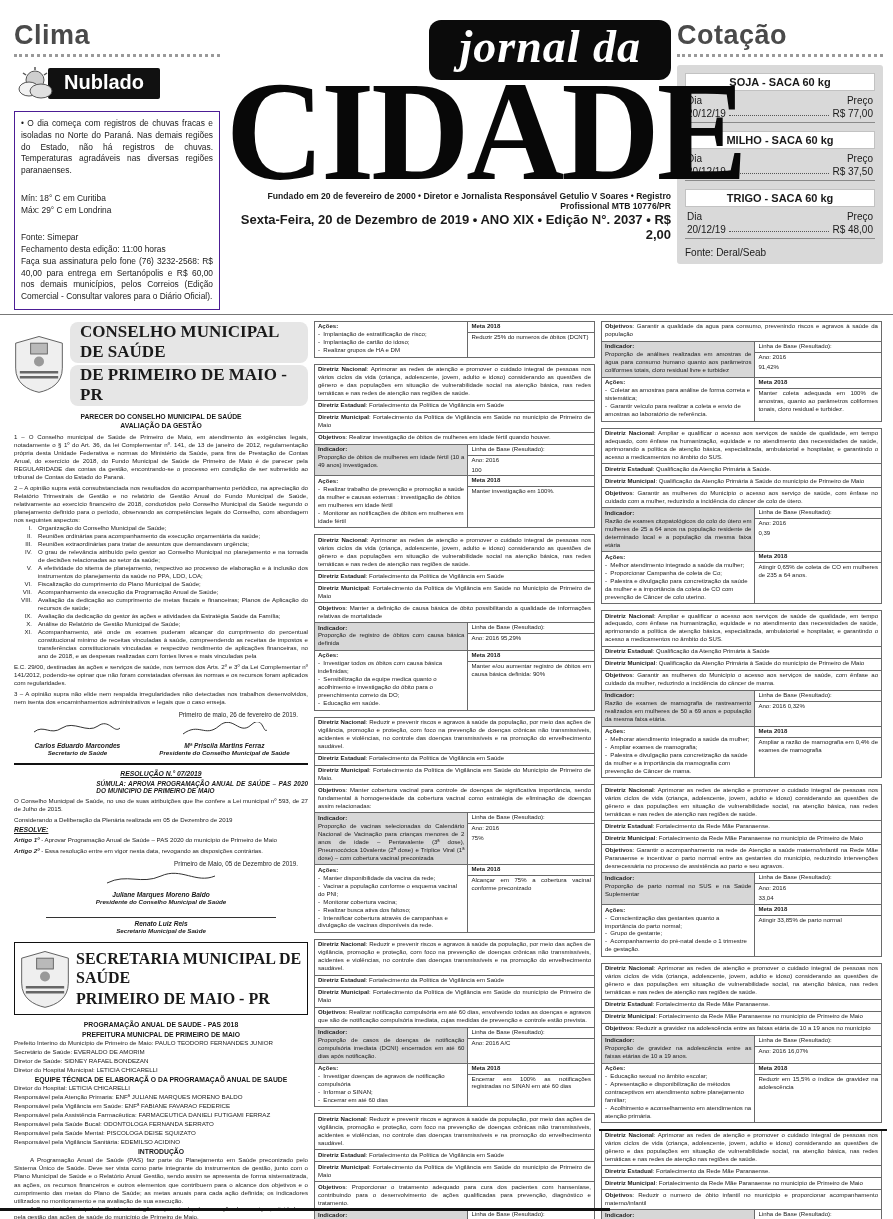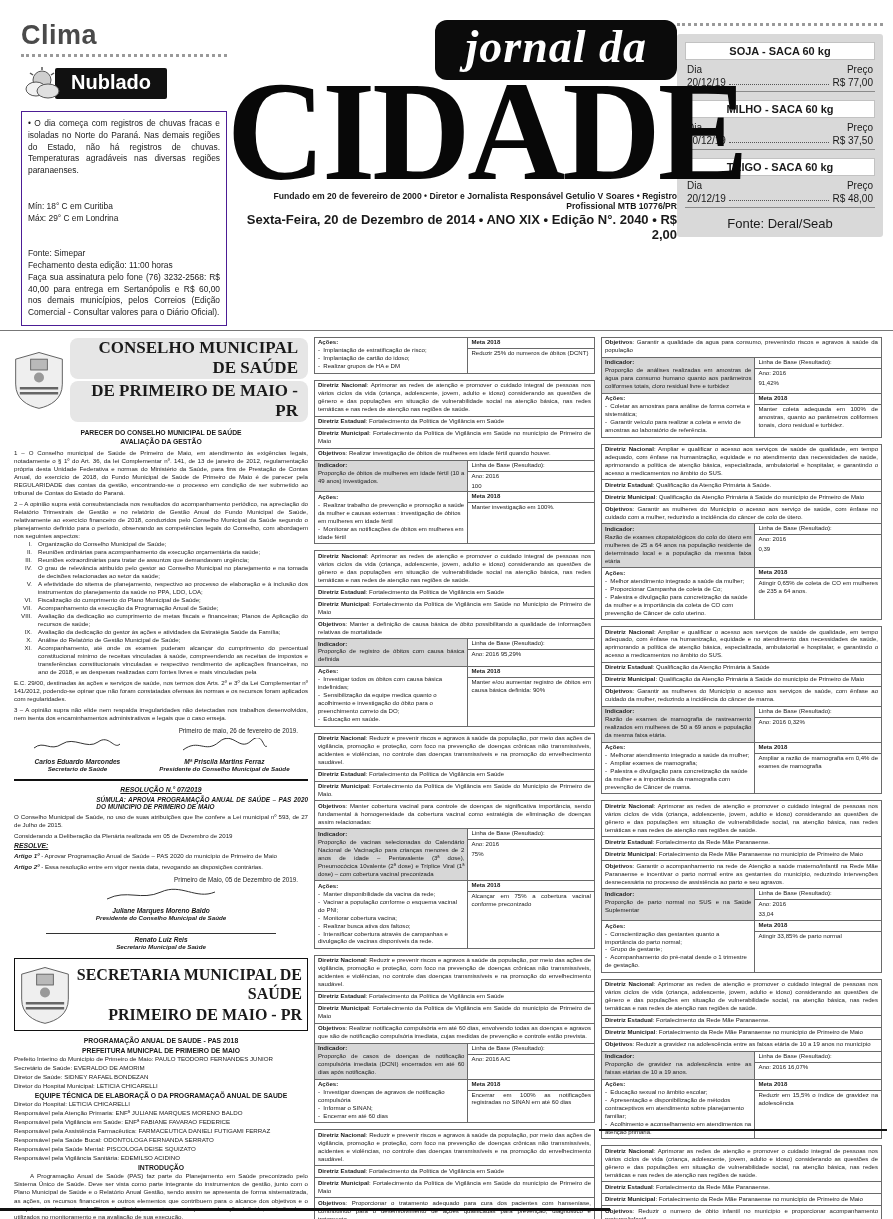--- a/index.html
+++ b/index.html
@@ -1,51 +1,51 @@
 <!DOCTYPE html>
 <html><head>
 <meta charset="utf-8">
 <style>
 *{margin:0;padding:0;box-sizing:border-box}
 html,body{background:#fff}
 .page{width:893px;height:1219px;background:#fff;color:#1a1a1a;font-family:"Liberation Sans",sans-serif;overflow:hidden;position:relative;margin:0 auto}
 
-.top{display:flex;padding:20px 10px 0 21px;align-items:flex-start}
+.top{display:flex;gap:6px;padding:20px 10px 0 14px;align-items:flex-start}
 .sidebox{width:206px;flex:none}
 .sidebox h2{font-size:27px;font-weight:bold;color:#4a4a4a;letter-spacing:.5px}
 .dotted{border-top:3px dotted #9a9a9a;margin:3px 0 8px}
 .badge{display:flex;align-items:center;margin:4px 0 10px;height:36px}
 .wicon{width:42px;height:36px;flex:none;margin-right:-8px;z-index:2}
 .badge-bar{background:#111;color:#fff;font-weight:bold;font-size:20px;padding:3px 16px 5px 16px;border-radius:2px}
 .wbox{border:1px solid #4c1d95;padding:6px;font-size:8.4px;line-height:1.4;text-align:justify}
-.wbox .mt{margin-top:24px}
+.wbox .mt{margin-top:16px}
 
 .mast{flex:1;text-align:right;min-width:0}
 .ribbon{display:inline-block;background:#0b0b0b;color:#fff;font-family:"Liberation Serif",serif;font-style:italic;font-weight:bold;font-size:46px;line-height:1;padding:4px 30px 10px;border-radius:12px;position:relative;z-index:2;margin-bottom:-24px;letter-spacing:1px}
 .bigname{font-family:"Liberation Serif",serif;font-weight:bold;font-size:136px;line-height:.92;letter-spacing:-3px;color:#080808;transform:scaleY(1.05);transform-origin:top}
 .founded{font-size:8.6px;font-weight:bold;margin-top:0}
 .dateline{font-size:13px;font-weight:bold;margin-top:1px}
 
 .cpanel{background:#d9d9d9;padding:8px 8px 4px;border-radius:3px}
 .qitem{margin-bottom:8px}
 .qhead{background:#fff;font-weight:bold;text-align:center;font-size:11px;padding:2px;border:1px solid #c2c2c2}
 .qlbl{display:flex;justify-content:space-between;font-size:10px;padding:4px 2px 1px}
 .qval{display:flex;align-items:flex-end;font-size:10px;padding:1px 2px 3px;border-bottom:1px solid #8a8a8a}
 .qdots{flex:1;border-bottom:1.5px dotted #555;margin:0 3px 3px}
-.cfonte{text-align:center;font-size:13px;padding-bottom:2px}
+.cfonte{text-align:left;font-size:10px;padding-bottom:2px}
 
 .content{display:flex;gap:6px;padding:6px 12px 0 14px;height:1008px;overflow:hidden;border-top:1px solid #777;margin-top:4px}
 .col{overflow:hidden}
 .col-left{width:294px;flex:none}
 .col-mid{width:281px;flex:none}
 .col-right{width:281px;flex:none}
 
 .chead{display:flex;align-items:center;gap:6px;margin-bottom:5px}
 .crest{width:50px;height:60px;flex:none}
-.ctitle{flex:1;text-align:right;font-family:"Liberation Serif",serif;font-weight:bold;font-size:17px;line-height:1.2}
+.ctitle{flex:1;text-align:left;font-family:"Liberation Serif",serif;font-weight:bold;font-size:17px;line-height:1.2}
 .ctitle span{background:#e6e6e6;border-radius:8px;padding:0 10px;display:inline-block;margin:1px 0}
 .shead{border:1.5px solid #111;padding:5px;display:flex;align-items:center;gap:6px;margin:8px 0 5px}
 .shead .ctitle{font-size:16px}
 .shead .ctitle span{background:none;padding:0}
 .hcent{text-align:center;font-weight:bold;font-size:6.8px;line-height:1.35}
 .ptext{font-size:6.15px;line-height:1.3;text-align:justify;margin-top:3px}
 .ritem{display:flex;font-size:6.15px;line-height:1.3}
 .rn{width:24px;text-align:right;padding-right:6px;flex:none}
 .rt{flex:1;text-align:justify}
 .pdate{text-align:right;font-size:6.3px;margin:5px 10px 2px}
@@ -107,24 +107,25 @@
         <p class="mt">Fonte: Simepar</p>
         <p>Fechamento desta edição: 11:00 horas</p>
         <p>Faça sua assinatura pelo fone (76) 3232-2568: R$ 40,00 para entrega em Sertanópolis e R$ 60,00 nos demais municípios, pelos Correios (Edição Comercial - Consultar valores para o Diário Oficial).</p>
       </div>
     </section>
 
     <section class="mast">
       <div class="ribbon"><span>jornal da</span></div>
       <div class="bigname">CIDADE</div>
       <div class="founded">Fundado em 20 de fevereiro de 2000 • Diretor e Jornalista Responsável Getulio V Soares • Registro Profissional MTB 10776/PR</div>
-      <div class="dateline">Sexta-Feira, 20 de Dezembro de 2014 • ANO XIX • Edição N°. 2040 • R$ 2,00</div>
+      <div class="dateline">Sexta-Feira, 20 de Dezembro de 2019 • ANO XIX • Edição N°. 2037 • R$ 2,00</div>
     </section>
 
     <section class="sidebox">
+      <h2>Cotação</h2>
       <div class="dotted"></div>
       <div class="cpanel">
         <div>
             <div class="qitem">
        <div class="qhead">SOJA - SACA 60 kg</div>
        <div class="qlbl">
                 <span>Dia</span>
                 <span>Preço</span>
               </div>
        <div class="qval">

